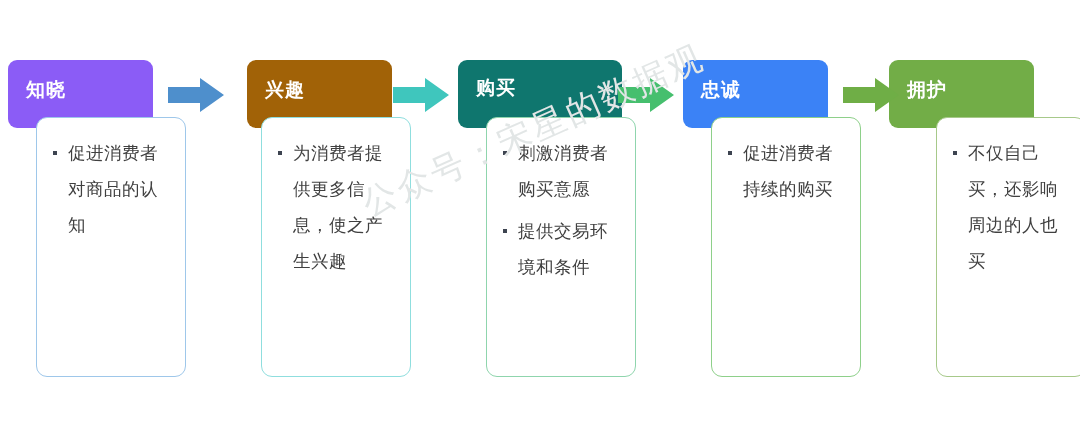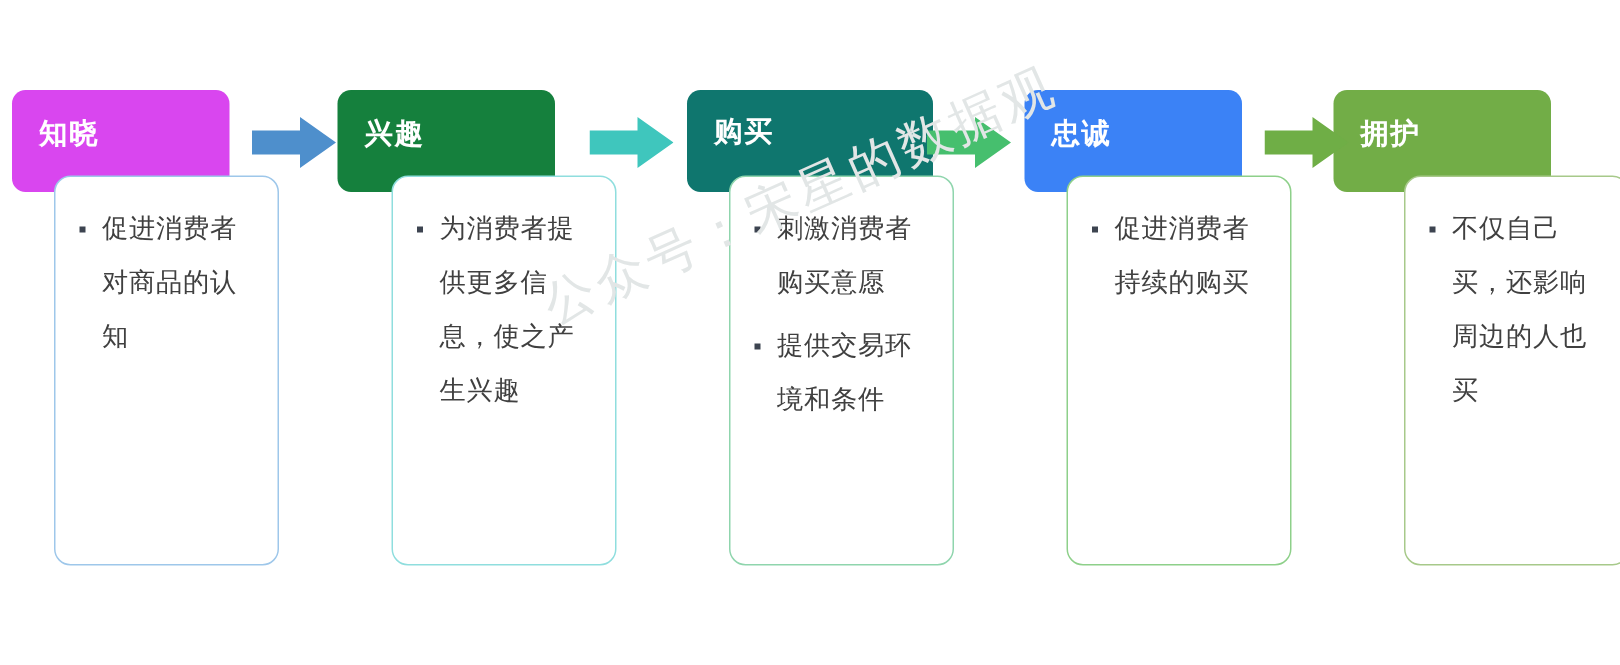--- a/index.html
+++ b/index.html
@@ -115,31 +115,31 @@
     height: 34px;
     z-index: 3;
   }
   .arrow svg { display: block; width: 100%; height: 100%; }
 </style>
 </head>
 <body>
 
 <div id="diagram">
     <div class="stage" style="left: 0px;">
-      <div class="stage-header" style="left: 8px; width: 145px; background: #d946ef;">
+      <div class="stage-header" style="left: 8px; width: 145px; background: #8b5cf6;">
         <div class="stage-title">知晓</div>
       </div>
       <div class="stage-card" style="left: 36px; width: 150px; border-color: rgb(158, 199, 234);">
         <ul class="bullet-list">
           <li class="bullet-item">促进消费者对商品的认知</li>
         </ul>
       </div>
     </div>
     <div class="stage" style="left: 0px;">
-      <div class="stage-header" style="left: 225px; width: 145px; background: #15803d;">
+      <div class="stage-header" style="left: 247px; width: 145px; background: #a16207;">
         <div class="stage-title">兴趣</div>
       </div>
       <div class="stage-card" style="left: 261px; width: 150px; border-color: rgb(143, 222, 222);">
         <ul class="bullet-list">
           <li class="bullet-item">为消费者提供更多信息，使之产生兴趣</li>
         </ul>
       </div>
     </div>
     <div class="stage" style="left: 0px;">
       <div class="stage-header" style="left: 458px; width: 164px; background: #0f766e; font-family: Liberation Mono, monospace;">

